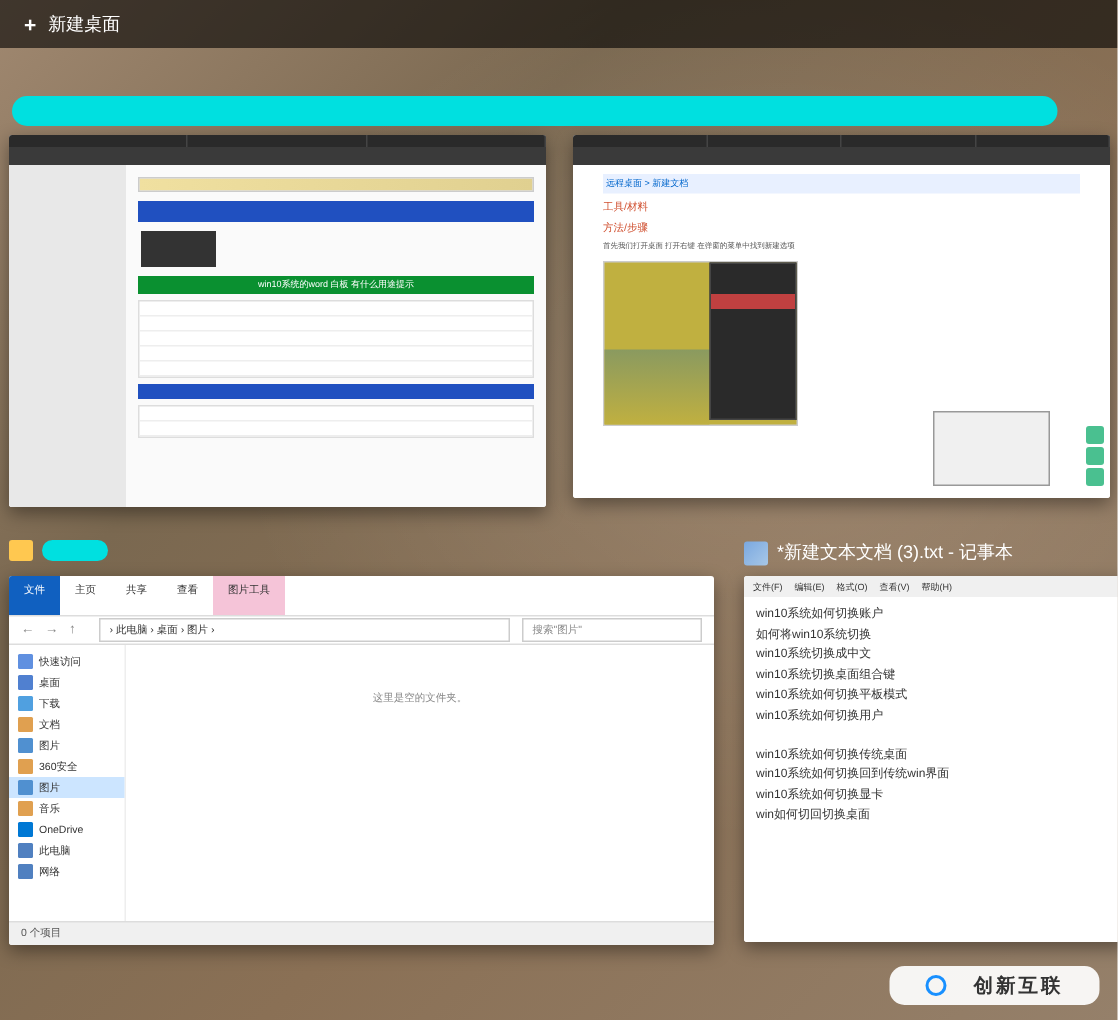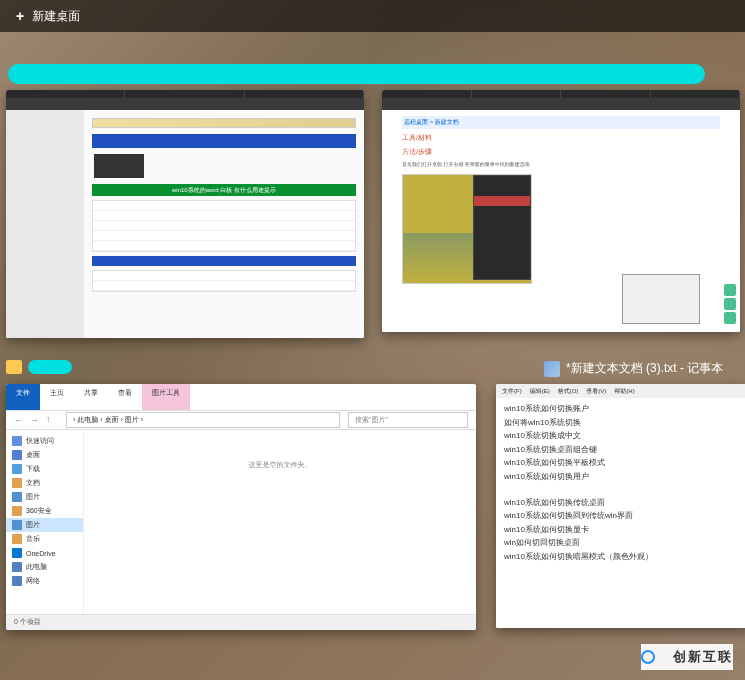--- a/index.html
+++ b/index.html
@@ -388,24 +388,25 @@
     }
     .notepad-line.blank {
       height: 12px;
     }
     
     .watermark {
       position: absolute;
       bottom: 10px;
       right: 12px;
       background: rgba(255,255,255,0.92);
-      padding: 4px 0;
+      padding: 4px 24px;
       display: flex;
       align-items: center;
       gap: 18px;
+      border-radius: 10px;
     }
     .wm-logo {
       width: 14px;
       height: 14px;
       border: 2px solid #1890ff;
       border-radius: 50%;
       position: relative;
     }
     .wm-text {
       font-size: 13px;
@@ -587,21 +588,21 @@
             <span>网络</span>
           </div>
         </div>
       <div class="explorer-main">
         <div class="empty-msg">这里是空的文件夹。</div>
       </div>
     </div>
     <div class="explorer-status">0 个项目</div>
   </div>
 
-  <div style="position:absolute;top:270px;left:490px;display:flex;align-items:center;gap:6px;margin-left:48px;">
+  <div style="position:absolute;top:270px;left:490px;display:flex;align-items:center;gap:6px;">
     <div class="notepad-icon"></div>
     <span style="color:#fff;font-size:12px;">*新建文本文档 (3).txt - 记事本</span>
   </div>
   <div class="win-thumb notepad">
     <div class="notepad-menu" id="notepad-menu">
         <span>文件(F)</span>
         <span>编辑(E)</span>
         <span>格式(O)</span>
         <span>查看(V)</span>
         <span>帮助(H)</span>
@@ -611,21 +612,20 @@
         <div class="notepad-line">如何将win10系统切换</div>
         <div class="notepad-line">win10系统切换成中文</div>
         <div class="notepad-line">win10系统切换桌面组合键</div>
         <div class="notepad-line">win10系统如何切换平板模式</div>
         <div class="notepad-line">win10系统如何切换用户</div>
         <div class="notepad-line blank"></div>
         <div class="notepad-line">win10系统如何切换传统桌面</div>
         <div class="notepad-line">win10系统如何切换回到传统win界面</div>
         <div class="notepad-line">win10系统如何切换显卡</div>
         <div class="notepad-line">win如何切回切换桌面</div>
-        <div class="notepad-line">win10系统如何切换暗黑模式（颜色外观）</div>
       </div>
   </div>
 
 </div>
 
 <div class="watermark">
   <div class="wm-logo"></div>
   <span class="wm-text">创新互联</span>
 </div>
 

